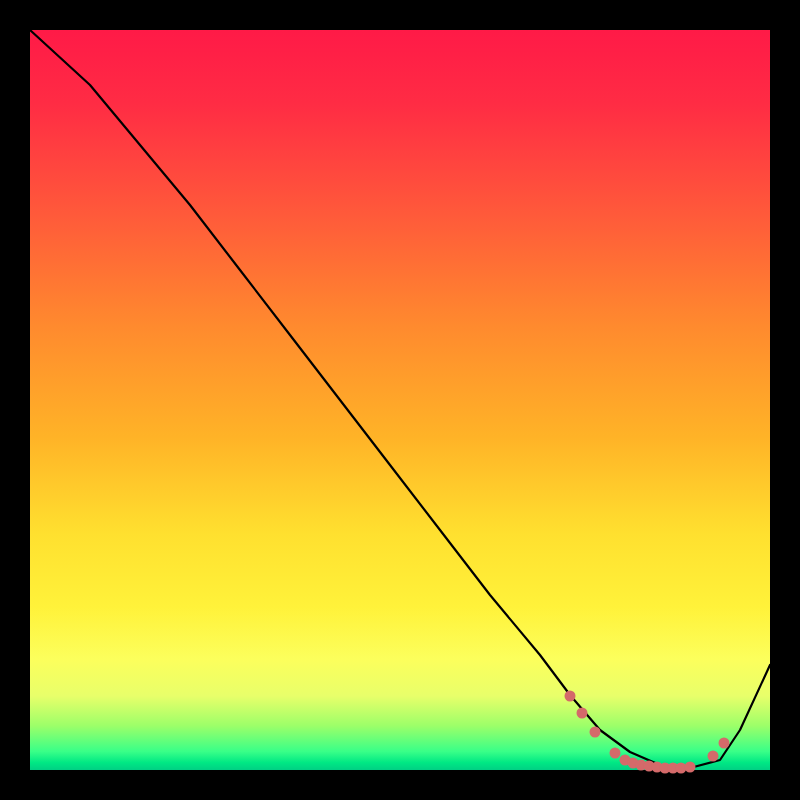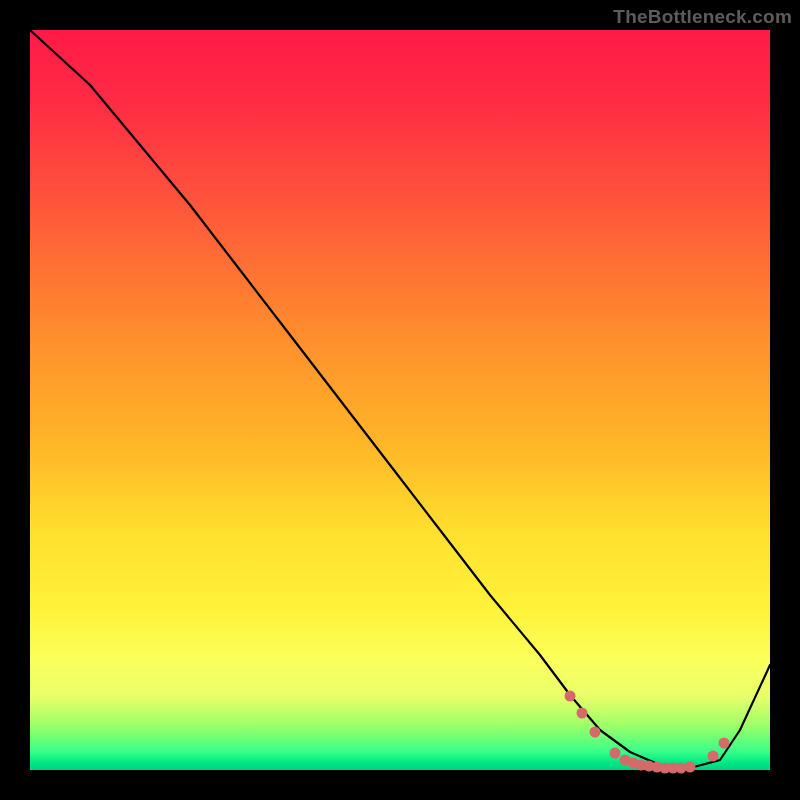--- a/index.html
+++ b/index.html
@@ -68,21 +68,20 @@
   }
   .dot {
     fill: #d46a6a;
     stroke: none;
   }
 </style>
 </head>
 <body>
 
 <div class="frame">
-  <div class="watermark">TheBottleneck.com</div>
 
   <div class="plot">
     <svg class="curve" viewBox="0 0 740 740">
       <path class="line" d="M 0 0 L 60 55 L 110 115 L 160 175 L 210 240 L 260 305 L 310 370 L 360 435 L 410 500 L 460 565 L 510 625 L 540 665 L 570 700 L 600 722 L 630 735 L 660 738 L 690 730 L 710 700 L 740 635"></path>
       <g>
           <circle cx="540" cy="666" r="5.5" class="dot"></circle>
           <circle cx="552" cy="683" r="5.5" class="dot"></circle>
           <circle cx="565" cy="702" r="5.5" class="dot"></circle>
           <circle cx="585" cy="723" r="5.5" class="dot"></circle>
           <circle cx="595" cy="730" r="5.5" class="dot"></circle>

